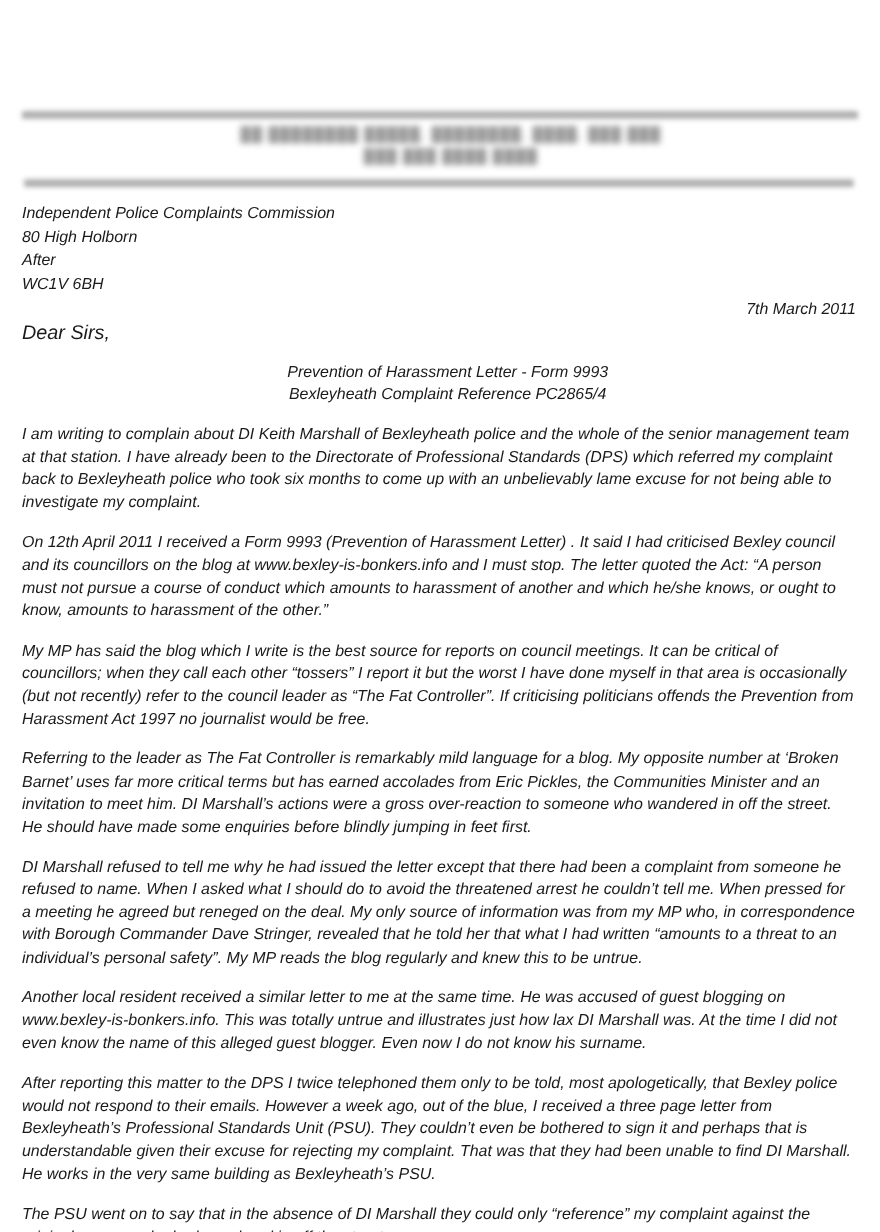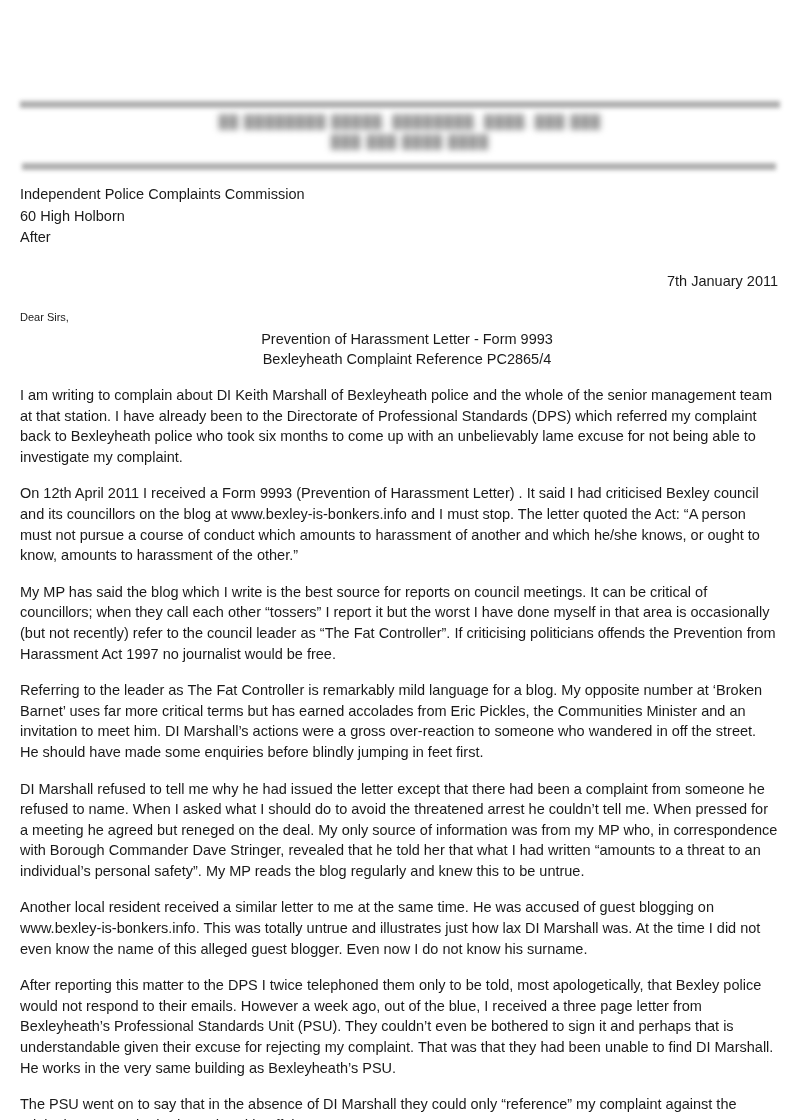--- a/index.html
+++ b/index.html
@@ -13,20 +13,21 @@
     position: relative;
     font-family: "Liberation Sans", sans-serif;
     color: #1a1a1a;
     overflow: hidden;
   }
 
   .page {
     position: absolute;
     inset: 0;
     background: #ffffff;
+    font-style: italic;
   }
 
   
   .letterhead {
     position: absolute;
     left: 0;
     top: 96px;
     width: 800px;
     height: 80px;
   }
@@ -77,22 +78,21 @@
     right: 22px;
     top: 273px;
     font-size: 14.5px;
   }
 
   
   .salutation {
     position: absolute;
     left: 20px;
     top: 292px;
-    font-size: 11px;
-    margin-top: 19px;
+    font-size: 18px;
   }
 
   
   .subject {
     position: absolute;
     left: 0;
     top: 329px;
     width: 800px;
     padding-left: 14px;
     box-sizing: border-box;
@@ -124,25 +124,26 @@
     <div class="redaction-bar top"></div>
     <div class="letterhead-blur">
       <div>██ ████████ █████, ████████, ████, ███ ███</div>
       <div>███ ███ ████ ████</div>
     </div>
     <div class="redaction-bar bottom"></div>
   </div>
 
   <div class="recipient">
     <div>Independent Police Complaints Commission</div>
-    <div>60 High Holborn</div>
+    <div>80 High Holborn</div>
     <div>After</div>
+    <div>WC1V 6BH</div>
   </div>
 
-  <div class="letter-date">7th January 2011</div>
+  <div class="letter-date">7th March 2011</div>
 
   <div class="salutation">Dear Sirs,</div>
 
   <div class="subject">
     <div>Prevention of Harassment Letter - Form 9993</div>
     <div>Bexleyheath Complaint Reference PC2865/4</div>
   </div>
 
   <div class="body-copy">
     <p>I am writing to complain about DI Keith Marshall of Bexleyheath police and the whole of the senior management team at that station. I have already been to the Directorate of Professional Standards (DPS) which referred my complaint back to Bexleyheath police who took six months to come up with an unbelievably lame excuse for not being able to investigate my complaint.</p>

